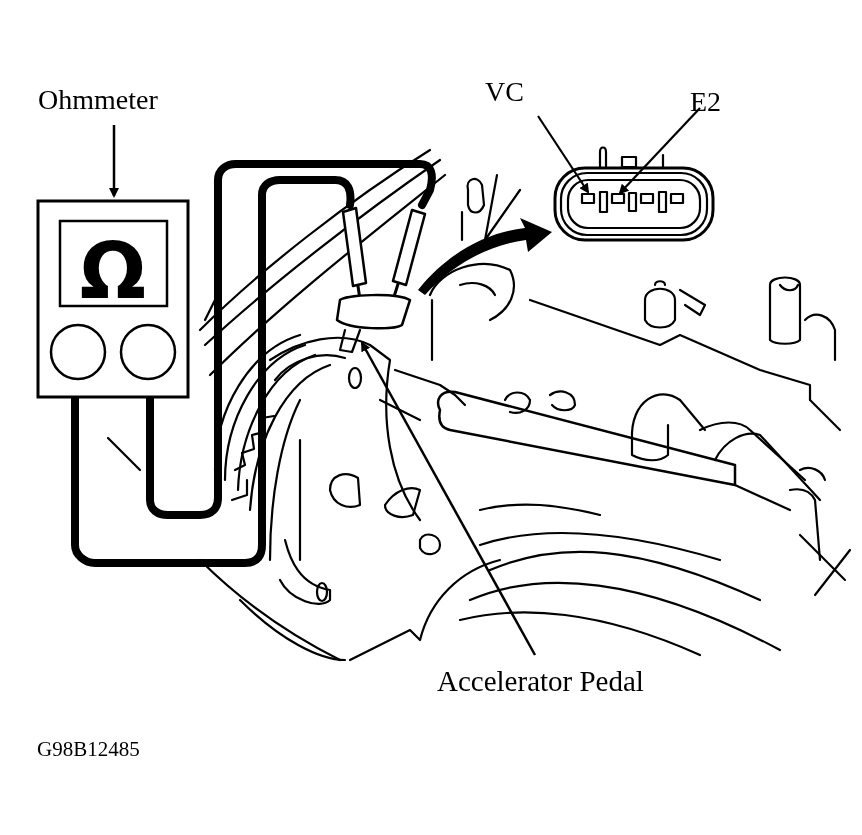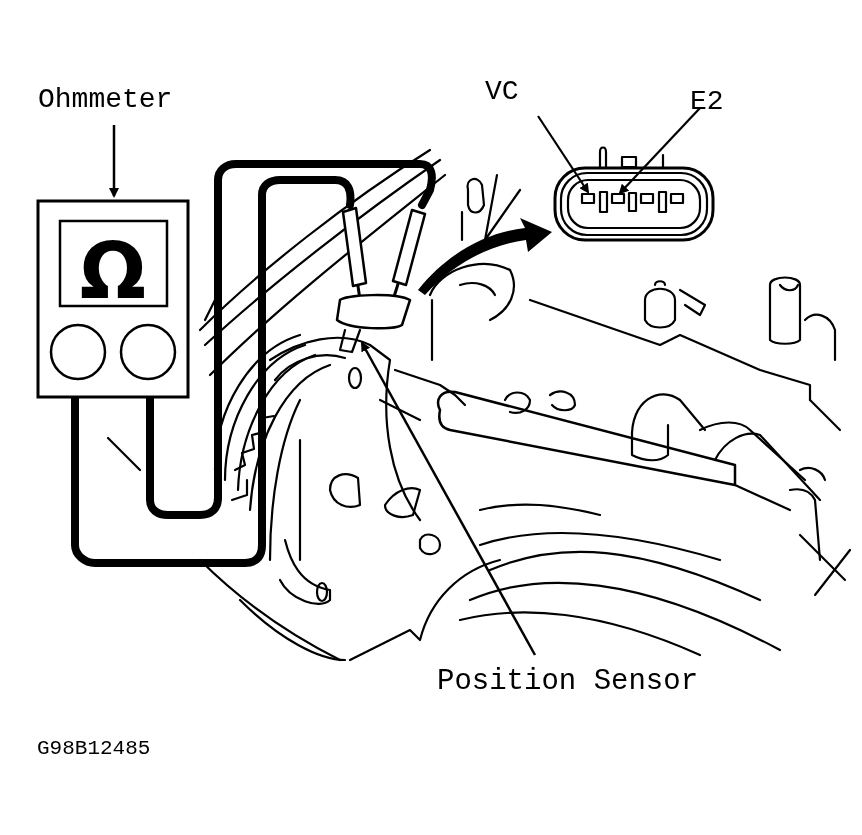--- a/index.html
+++ b/index.html
@@ -1,17 +1,17 @@
 <!DOCTYPE html>
 <html><head>
   <meta charset="utf-8">
   <style>
     html, body { margin: 0; padding: 0; background: #ffffff; }
     body { width: 862px; height: 835px; position: relative; overflow: hidden; font-family: "Liberation Sans", sans-serif; }
-    .label { position: absolute; color: #000; font-family: Liberation Mono, monospace; white-space: nowrap; }
+    .label { position: absolute; color: #000; font-family: Liberation Serif, serif; white-space: nowrap; }
     #lbl-ohm { left: 38px; top: 84px; font-size: 28px; }
     #lbl-vc { left: 485px; top: 76px; font-size: 28px; }
     #lbl-e2 { left: 690px; top: 86px; font-size: 28px; }
     #lbl-sensor { left: 437px; top: 665px; font-size: 29px; line-height: 33px; }
     #lbl-code { left: 37px; top: 737px; font-size: 21px; }
     svg#art { position: absolute; left: 0; top: 0; }
     .thin { fill: none; stroke: #000; stroke-width: 2.2; stroke-linecap: round; stroke-linejoin: round; }
     .med { fill: none; stroke: #000; stroke-width: 3; stroke-linecap: round; stroke-linejoin: round; }
     .lead { fill: none; stroke: #000; stroke-width: 8; stroke-linecap: round; stroke-linejoin: round; }
     .wf { fill: #fff; stroke: #000; stroke-width: 2.5; stroke-linejoin: round; }
@@ -147,15 +147,15 @@
     <line x1="535" y1="655" x2="362" y2="343" stroke="#000" stroke-width="2.5" marker-end="url(#ah)"></line>
   </g>
 
   <path class="thin" d="M108,438 L140,470"></path>
 </svg>
 
 <div class="label" id="lbl-ohm">Ohmmeter</div>
 <div class="label" id="lbl-vc">VC</div>
 <div class="label" id="lbl-e2">E2</div>
 <div class="label" id="lbl-sensor">
-  <div>Position Sensor</div>
+  <div>Accelerator Pedal</div>
 </div>
 <div class="label" id="lbl-code">G98B12485</div>
 
 </body></html>

